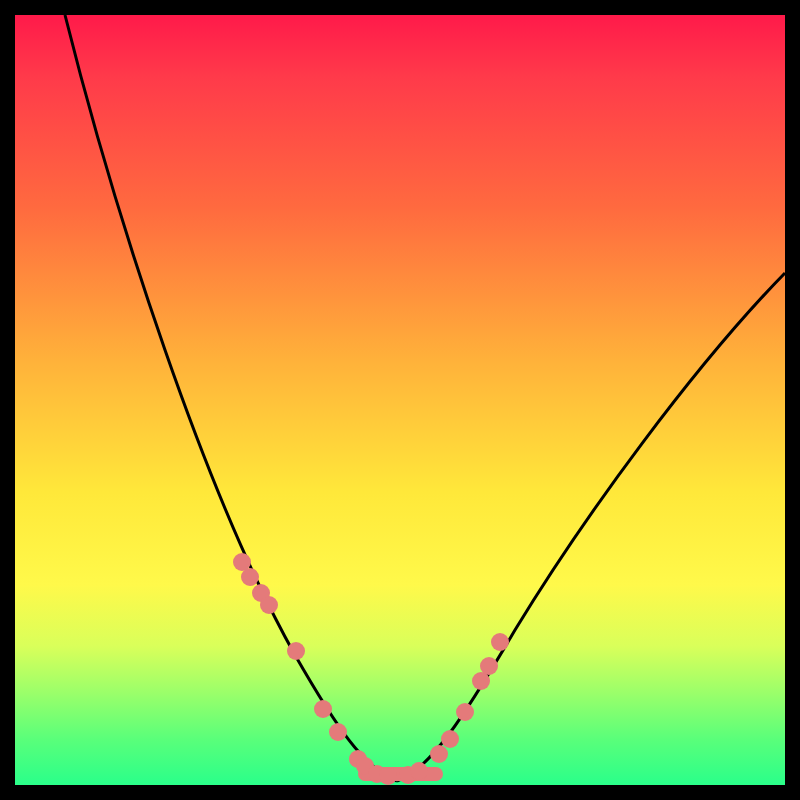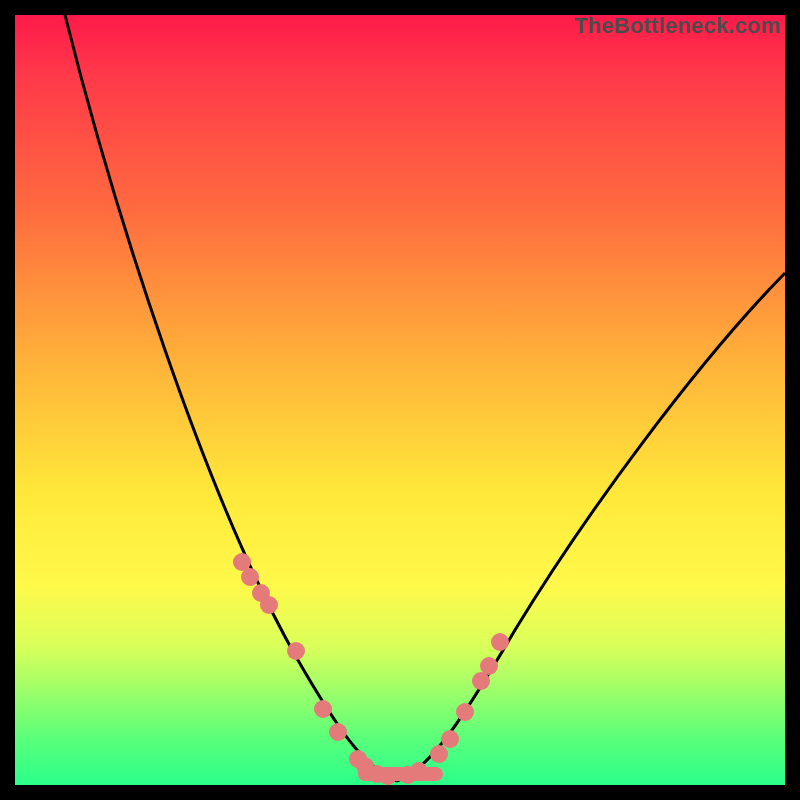--- a/index.html
+++ b/index.html
@@ -52,21 +52,20 @@
     height: 770px;
     overflow: visible;
   }
 </style>
 </head>
 <body>
 
 <div class="frame">
   <div class="plot-bg"></div>
 
-  <div class="watermark">TheBottleneck.com</div>
 
   <svg class="curves" viewBox="0 0 770 770">
     <g>
       <path d="M 50 0
            C 100 200, 190 480, 280 640
            C 320 710, 350 755, 382 766" fill="none" stroke="#000" stroke-width="3"></path>
       <path d="M 382 766
            C 415 755, 450 700, 500 615
            C 570 500, 680 350, 770 258" fill="none" stroke="#000" stroke-width="3"></path>
     </g>

